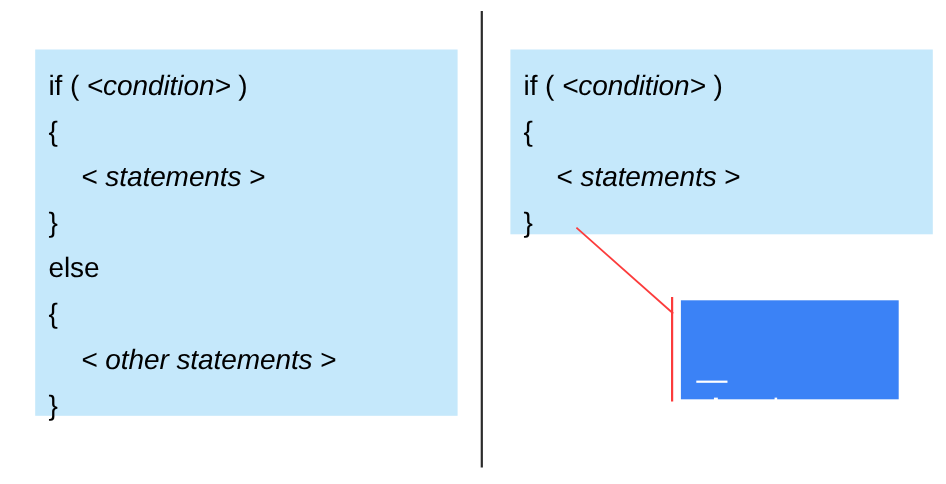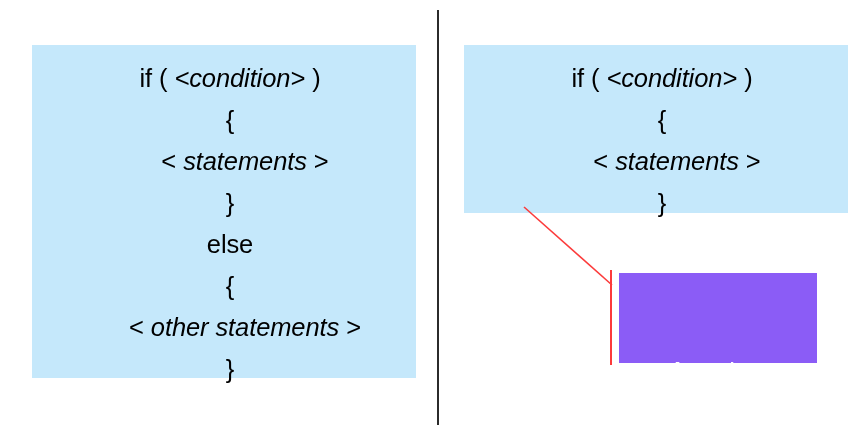--- a/index.html
+++ b/index.html
@@ -12,21 +12,20 @@
     height: 440px;
     background: #ffffff;
     font-family: "Liberation Sans", sans-serif;
     overflow: hidden;
   }
   #slide {
     position: relative;
     width: 860px;
     height: 440px;
     background: #ffffff;
-    text-align: center;
   }
 
   
   .code-box {
     position: absolute;
     box-sizing: border-box;
     font-family: "Liberation Sans", sans-serif;
     font-size: 25.5px;
     line-height: 41.5px;
     color: #000000;
@@ -122,18 +121,18 @@
   <div id="divider" style="background: rgb(43, 43, 43);"></div>
 
   <div id="right-code-box" class="code-box" style="background: rgb(197, 232, 251);"><span class="code-line"><span>if ( </span><span class="ital">&lt;condition&gt;</span><span> )</span></span><span class="code-line"><span>{</span></span><span class="code-line"><span class="indent"></span><span>&lt; </span><span class="ital">statements</span><span> &gt;</span></span><span class="code-line"><span>}</span></span></div>
 
   <svg id="leader-diagonal" viewBox="0 0 100 92" width="100" height="92" aria-hidden="true">
     <line x1="6" y1="7" x2="94" y2="85" stroke="#fc3b3b" stroke-width="1.6"></line>
   </svg>
 
   <div id="leader-vertical" style="background: rgb(252, 59, 59);"></div>
 
-  <div id="callout-box" style="background: #8b5cf6; color: rgb(255, 255, 255);">
+  <div id="callout-box" style="background: #3b82f6; color: rgb(255, 255, 255); text-decoration: underline;">
     <span class="callout-line"><span class="kw">else</span><span> clause</span></span>
     
   </div>
 
 </div>
 
 </body></html>

